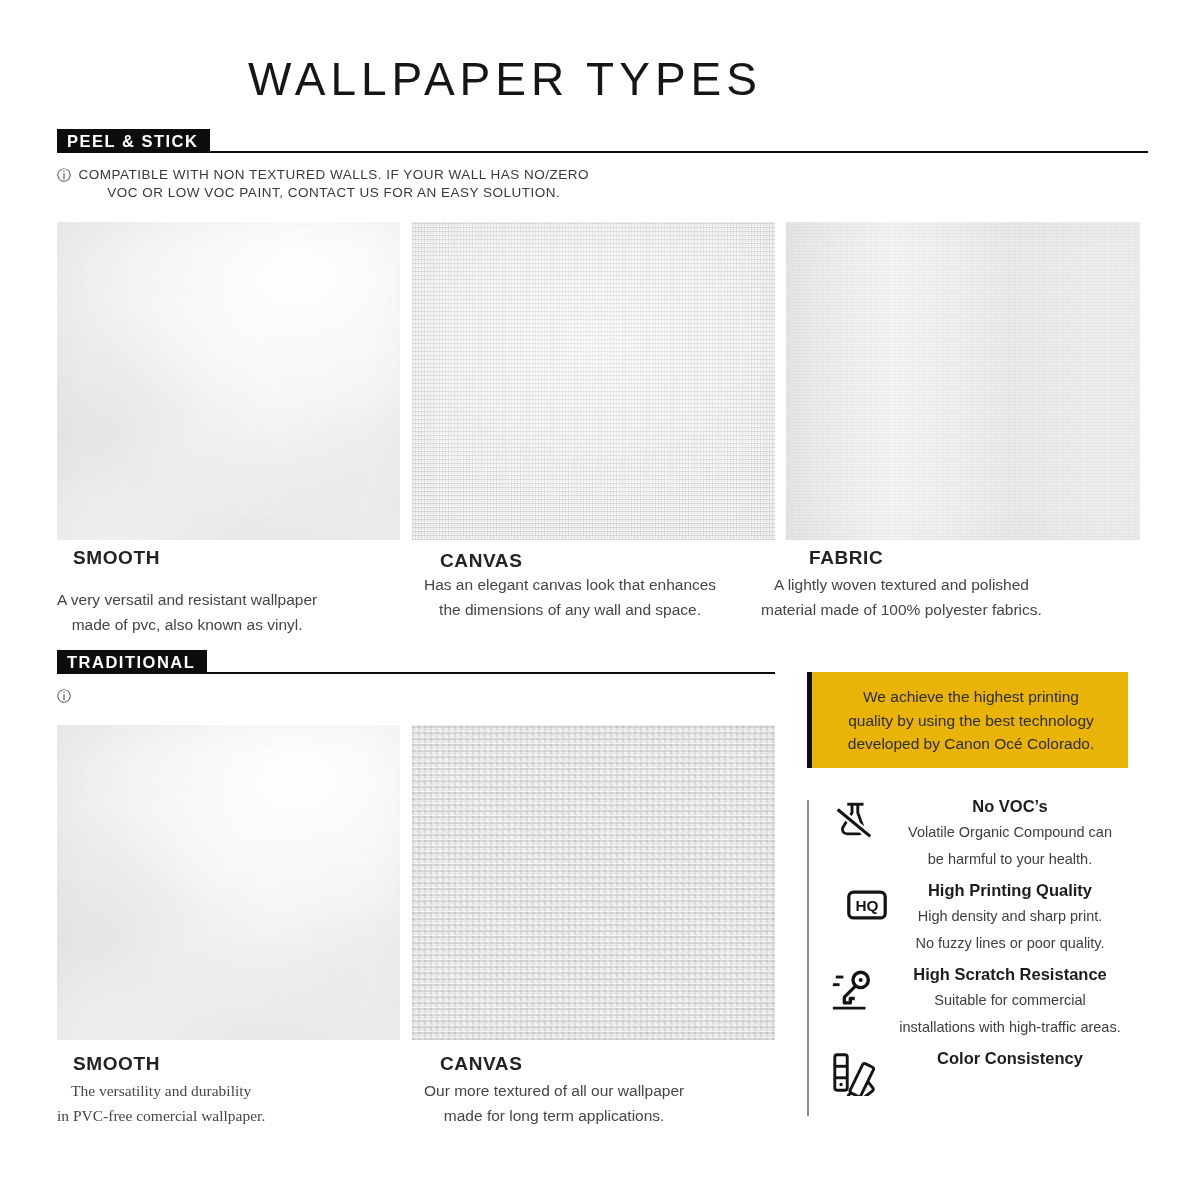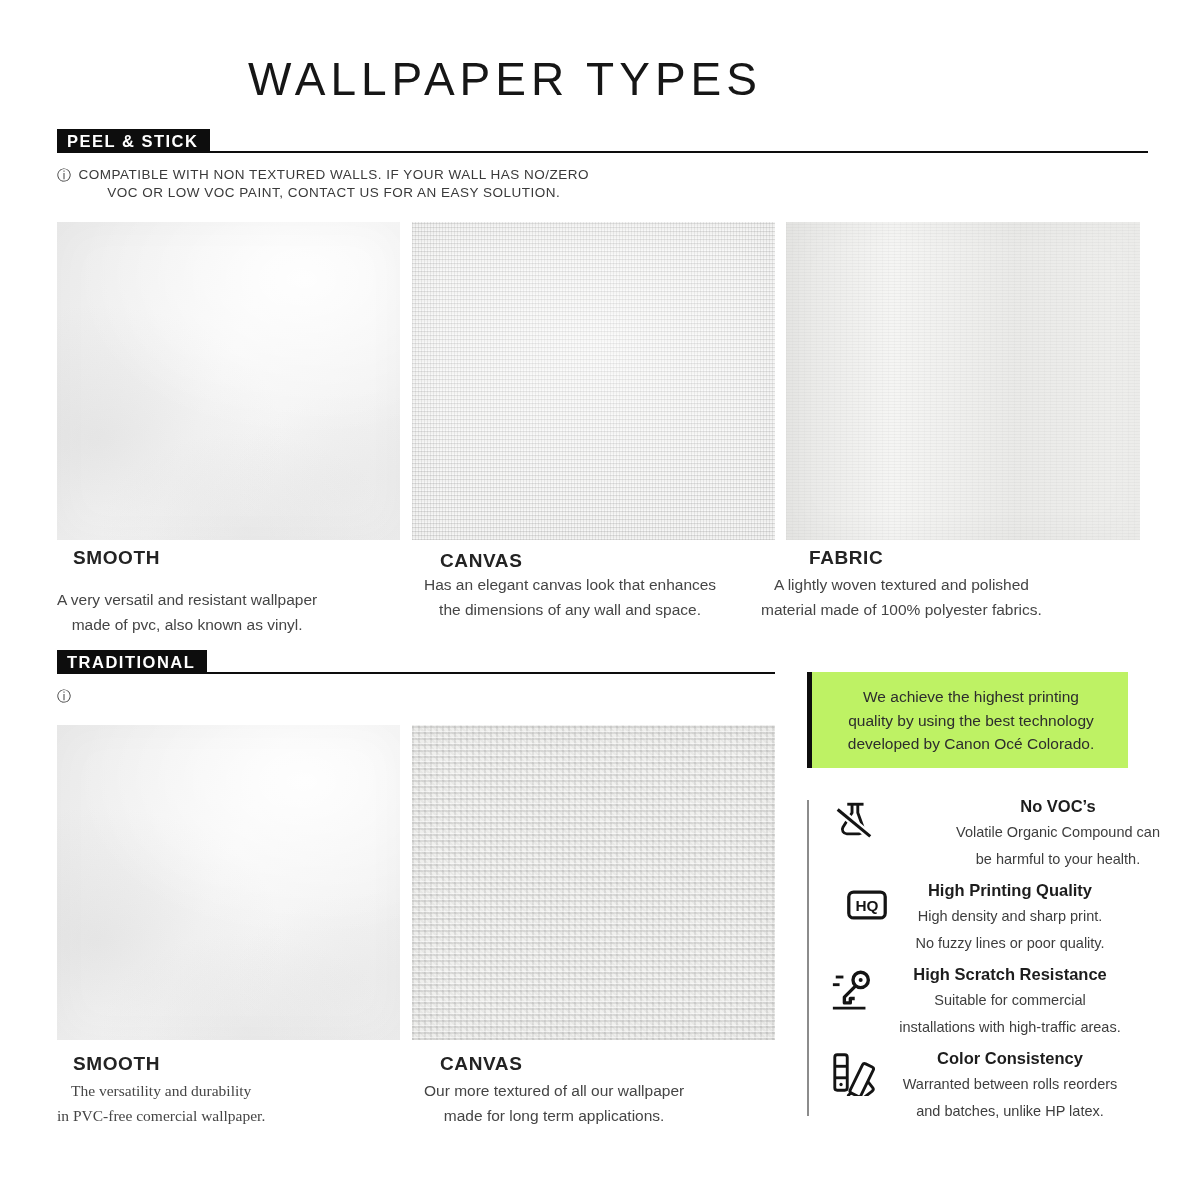--- a/index.html
+++ b/index.html
@@ -85,21 +85,21 @@
     letter-spacing: 0.6px; color: #232323; margin-left: 16px;
   }
   .swatch-desc {
     font-size: 15.5px; line-height: 25px;
     color: #454545;
   }
 
   
   .quote-bar { width: 5px; background: #0d0d0d; }
   .quote-box {
-    background: #bef264;
+    background: #eab308;
     padding: 13px 16px 0 18px;
     font-size: 15.5px; line-height: 23.5px;
     color: #2d2d2d;
   }
   .v-divider { width: 2px; background: #8c8c8c; }
 
   .feature-title {
     font-size: 16.5px; font-weight: 700;
     color: #1d1d1d; line-height: 21px;
   }
@@ -165,21 +165,21 @@
 <div class="abs v-divider" style="left:807px; top:800px; height:316px;"></div>
 
 <div class="abs feature-icon" style="left:830px; top:798px;">
   <svg width="46" height="46" viewBox="0 0 48 48" fill="none">
     <line x1="18" y1="6.5" x2="35" y2="6.5" stroke="#141414" stroke-width="3"></line>
     <path d="M23 6.5 v9 L13.5 30.5 a4.6 4.6 0 0 0 4 6.9 H30.5 a4.6 4.6 0 0 0 4-6.9 L29 15.5 V6.5" stroke="#141414" stroke-width="3" stroke-linejoin="round"></path>
     <line x1="8" y1="12" x2="42" y2="40" stroke="#ffffff" stroke-width="8"></line>
     <line x1="8" y1="12" x2="42" y2="40" stroke="#141414" stroke-width="3.2"></line>
   </svg>
 </div>
-<div class="abs" style="left:890px; top:796px; width:240px;margin-left:48px;">
+<div class="abs" style="left:890px; top:796px; width:240px;">
   <div class="feature-title">No VOC’s</div>
   <div class="feature-desc pre">Volatile Organic Compound can
 be harmful to your health.</div>
 </div>
 
 <div class="abs feature-icon" style="left:844px; top:882px;">
   <svg width="46" height="46" viewBox="0 0 48 48" fill="none">
     <rect x="5" y="10.5" width="38" height="27" rx="5" stroke="#141414" stroke-width="3.4"></rect>
     <text x="24" y="30.5" text-anchor="middle" font-family="Liberation Sans, sans-serif" font-size="16" font-weight="700" fill="#141414">HQ</text>
   </svg>
@@ -215,15 +215,13 @@
       <rect x="21" y="6" width="12.5" height="34" rx="2.5" stroke="#141414" stroke-width="3" fill="#ffffff"></rect>
     </g>
     <rect x="5" y="5" width="13" height="37" rx="2.5" stroke="#141414" stroke-width="3" fill="#ffffff"></rect>
     <line x1="5" y1="17" x2="18" y2="17" stroke="#141414" stroke-width="3"></line>
     <line x1="5" y1="29" x2="18" y2="29" stroke="#141414" stroke-width="3"></line>
     <circle cx="11.5" cy="36" r="1.7" fill="#141414"></circle>
   </svg>
 </div>
 <div class="abs" style="left:890px; top:1048px; width:240px;">
   <div class="feature-title">Color Consistency</div>
-  <div class="feature-desc pre">Warranted between rolls reorders
-and batches, unlike HP latex.</div>
 </div>
 
 </body></html>

